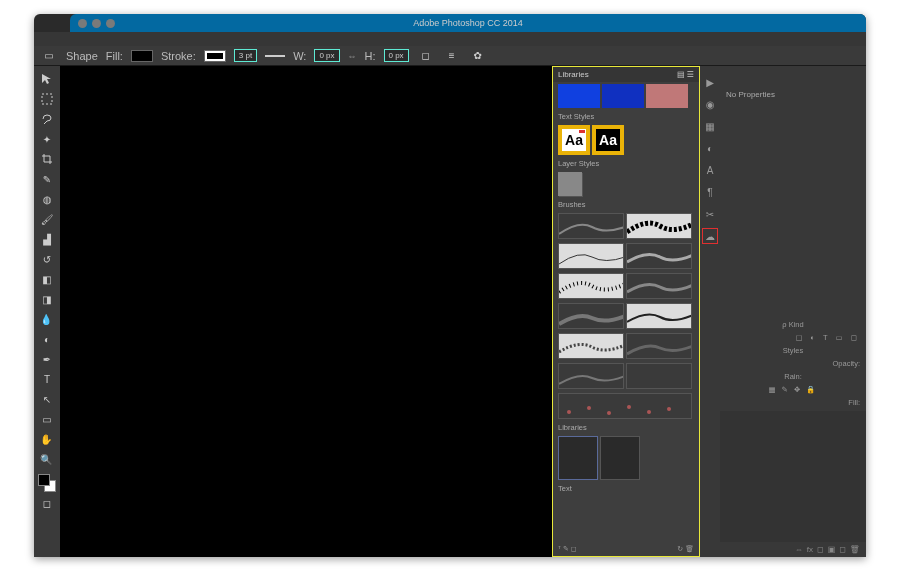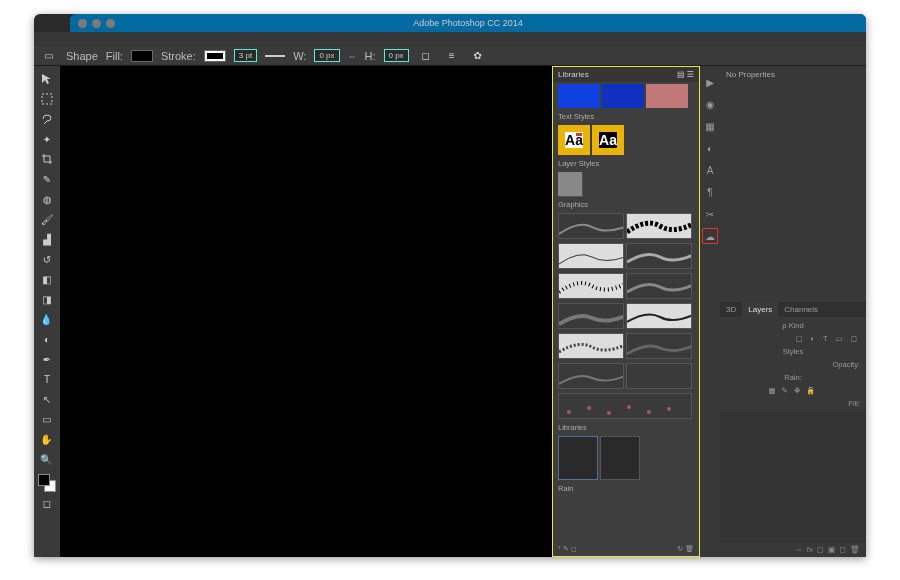--- a/index.html
+++ b/index.html
@@ -23,36 +23,36 @@
   .fgbg { width:18px; height:18px; position:relative; margin-top:4px; }
   .fgbg .fg { position:absolute; width:12px; height:12px; background:#000; border:1px solid #888; top:0; left:0; }
   .fgbg .bg { position:absolute; width:12px; height:12px; background:#fff; border:1px solid #888; bottom:0; right:0; }
   .canvas { flex:1; background:#000; }
   .libraries { width:148px; background:#3e3e3e; border:1px solid #e8e83a; display:flex; flex-direction:column; font-size:8px; color:#ccc; }
   .lib-head { padding:3px 5px; background:#353535; display:flex; justify-content:space-between; align-items:center; }
   .lib-drop { background:#2a2a2a; border:1px solid #555; padding:2px 4px; margin:3px; display:flex; justify-content:space-between; align-items:center; }
   .lib-section { padding:2px 5px; font-size:7.5px; color:#aaa; }
   .lib-row { display:flex; gap:2px; padding:2px 5px; flex-wrap:wrap; }
   .color-sw { width:42px; height:24px; }
-  .txtstyle { width:32px; height:30px; background:#fff; color:#000; display:flex; align-items:center; justify-content:center; font-size:14px; font-weight:bold; border:7px solid #eab308; position:relative; }
+  .txtstyle { width:32px; height:30px; background:#fff; color:#000; display:flex; align-items:center; justify-content:center; font-size:14px; font-weight:bold; border:4px solid #eab308; position:relative; }
   .txtstyle.black { background:#000; color:#fff; }
   .layerstyle { width:24px; height:24px; background:#888; box-shadow:1px 1px 0 #555; }
   .brush { width:66px; height:26px; background:#ddd; border:1px solid #555; position:relative; overflow:hidden; }
   .brush.dark { background:#3a3a3a; }
   .brush .wave { position:absolute; width:100%; height:100%; }
   .graphics-row { display:flex; gap:2px; padding:2px 5px; }
   .graphic { width:40px; height:44px; background:#2a2a2a; border:1px solid #5a6a9a; }
   .lib-foot { padding:3px 5px; display:flex; justify-content:space-between; font-size:7px; color:#999; margin-top:auto; }
   .dockcol { width:20px; background:#383838; display:flex; flex-direction:column; align-items:center; gap:6px; padding-top:8px; }
   .dockicon { width:16px; height:16px; display:flex; align-items:center; justify-content:center; color:#999; font-size:10px; cursor:pointer; }
   .dockicon.highlighted { border:1.5px solid #e03030; }
   .rightpanels { width:146px; background:#383838; display:flex; flex-direction:column; }
   .panel-header { font-size:8px; color:#ccc; padding:3px 6px; background:#303030; }
   .panel-body { font-size:8px; color:#aaa; padding:4px 6px; flex:0 0 auto; }
-  .noprops { height:230px; }
+  .noprops { height:230px;margin-top:20px; }
   .layertabs { display:flex; background:#303030; margin-top:6px; }
   .layertab { font-size:8px; color:#999; padding:3px 6px; cursor:pointer; }
   .layertab.active { color:#ddd; background:#3a3a3a; }
   .layer-opts { padding:4px 6px; font-size:7.5px; color:#999; display:flex; flex-direction:column; gap:4px; }
   .layer-row { display:flex; align-items:center; gap:4px;flex-direction:column; }
   .layers-empty { flex:1; background:#333; }
   .layer-foot { padding:3px 6px; font-size:8px; color:#888; display:flex; gap:4px; justify-content:flex-end; }
   svg { display:block; }
 </style>
 </head>
@@ -150,21 +150,21 @@
         <div class="txtstyle">
             <span>Aa</span>
             <span style="position:absolute;top:1px;right:1px;width:6px;height:3px;background:#d33;"></span>
           </div>
         <div class="txtstyle black">Aa</div>
       </div>
       <div class="lib-section">Layer Styles</div>
       <div class="lib-row">
           <div class="layerstyle"></div>
         </div>
-      <div class="lib-section">Graphics</div>
+      <div class="lib-section">Brushes</div>
       <div class="lib-row">
         <div class="brush dark">
             <svg class="wave">
               <path d="M0 20 Q20 6 33 13 T66 13" stroke="#888" fill="none" stroke-width="2"></path>
             </svg>
           </div>
         <div class="brush">
             <svg class="wave">
               <path d="M0 18 Q20 4 33 12 T66 10" stroke="#000" fill="none" stroke-width="5" stroke-dasharray="3 2"></path>
             </svg>
@@ -238,46 +238,41 @@
                 <circle cx="110" cy="15" r="2"></circle>
               </g>
             </svg>
           </div>
       </div>
       <div class="lib-section">Libraries</div>
       <div class="graphics-row">
         <div class="graphic"></div>
         <div class="graphic" style="border-color:#555"></div>
       </div>
-      <div class="lib-section">Rain</div>
+      <div class="lib-section">Text</div>
       <div class="lib-foot">
         <span>ᵀ ✎ ◻</span>
         <span>↻ 🗑</span>
       </div>
     </div>
 
     <div class="dockcol">
       <div class="dockicon">▶</div>
       <div class="dockicon">◉</div>
       <div class="dockicon">▦</div>
       <div class="dockicon">◐</div>
       <div class="dockicon">A</div>
       <div class="dockicon">¶</div>
       <div class="dockicon">✂</div>
       <div class="dockicon highlighted">☁</div>
     </div>
 
     <div class="rightpanels">
       <div class="panel-body noprops">No Properties</div>
 
-      <div class="layertabs">
-        <div class="layertab">3D</div>
-        <div class="layertab active">Layers</div>
-        <div class="layertab">Channels</div>
-      </div>
       <div class="layer-opts">
         <div class="layer-row">
           <span>ρ Kind</span>
           <span style="margin-left:auto;letter-spacing:3px;">▢ ◐ T ▭ ◻</span>
         </div>
         <div class="layer-row">
           <span>Styles</span>
           <span style="margin-left:auto">Opacity:</span>
         </div>
         <div class="layer-row">

